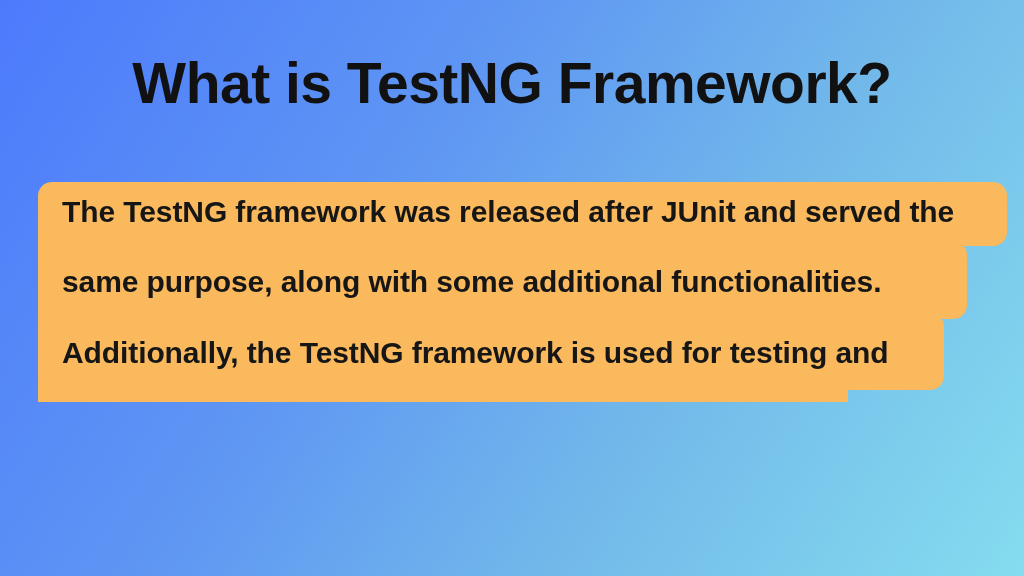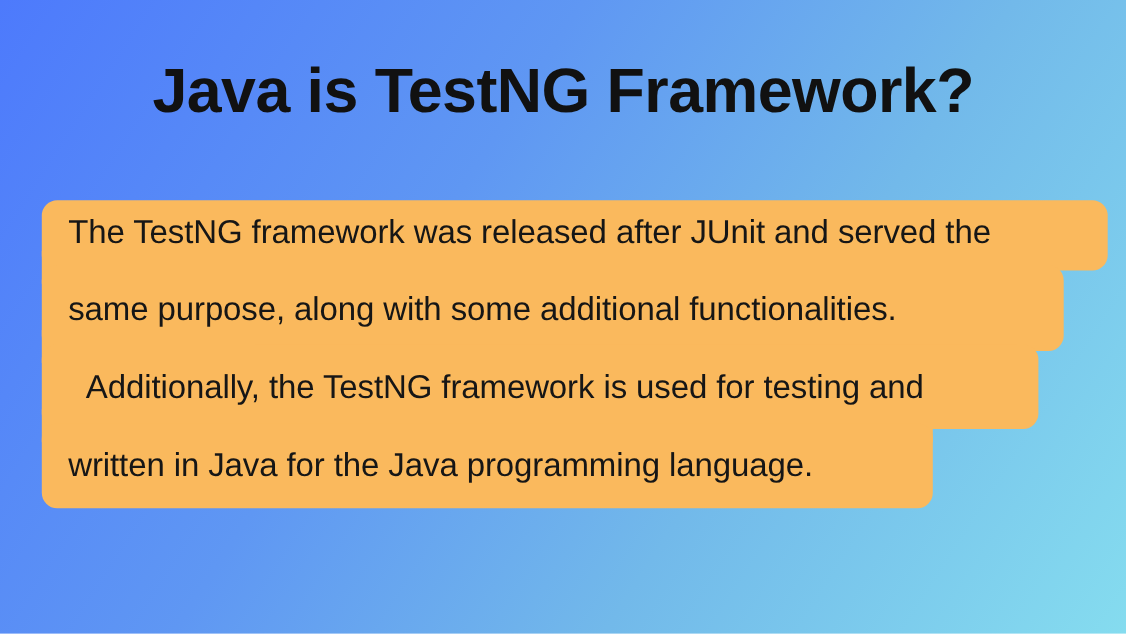--- a/index.html
+++ b/index.html
@@ -53,70 +53,67 @@
     border-radius: 14px;
   }
 
   .hl-line .hl-text {
     position: absolute;
     left: 24px;
     top: 0;
     height: 73px;
     line-height: 73px;
     font-size: 30px;
-    font-weight: normal;
+    font-weight: bold;
     color: #161616;
     white-space: nowrap;
     letter-spacing: -0.1px;
   }
 
   
   #hl-line-0 { top: 0px;   width: 969px; height: 64px; }
   #hl-line-0 .hl-text { height: 64px; line-height: 64px; top: -2px; }
   #hl-line-1 { top: 59px;  width: 897px; height: 78px; padding-left: 32px; }
   #hl-line-1 .hl-text { height: 78px; line-height: 78px; top: 2px; }
   #hl-line-2 { top: 131px; width: 906px; height: 77px; }
-  #hl-line-2 .hl-text { height: 77px; line-height: 77px; top: 1px; margin-left: 16px; }
+  #hl-line-2 .hl-text { height: 77px; line-height: 77px; top: 1px; }
   #hl-line-3 { top: 203px; width: 810px; height: 77px; }
   #hl-line-3 .hl-text { height: 77px; line-height: 77px; top: 0px; }
 
   
   .hl-seam {
     position: absolute;
     left: 0;
     background: #fab95d;
   }
   #hl-seam-0 { top: 46px;  width: 897px; height: 30px; }
   #hl-seam-1 { top: 118px; width: 897px; height: 30px; }
   #hl-seam-2 { top: 190px; width: 810px; height: 30px; }
 </style>
 </head>
 <body>
 
 <div id="slide">
 
-  <div id="title">Java is TestNG Framework?</div>
+  <div id="title">What is TestNG Framework?</div>
 
   <div id="highlight-block">
 
     <div class="hl-seam" id="hl-seam-0"></div>
     <div class="hl-seam" id="hl-seam-1"></div>
     <div class="hl-seam" id="hl-seam-2"></div>
 
     <div class="hl-line" id="hl-line-0">
       <span class="hl-text">The TestNG framework was released after JUnit and served the</span>
     </div>
 
     <div class="hl-line" id="hl-line-1">
       <span class="hl-text">same purpose, along with some additional functionalities.</span>
     </div>
 
     <div class="hl-line" id="hl-line-2">
       <span class="hl-text">Additionally, the TestNG framework is used for testing and</span>
     </div>
 
-    <div class="hl-line" id="hl-line-3">
-      <span class="hl-text">written in Java for the Java programming language.</span>
-    </div>
 
   </div>
 
 </div>
 
 </body></html>

